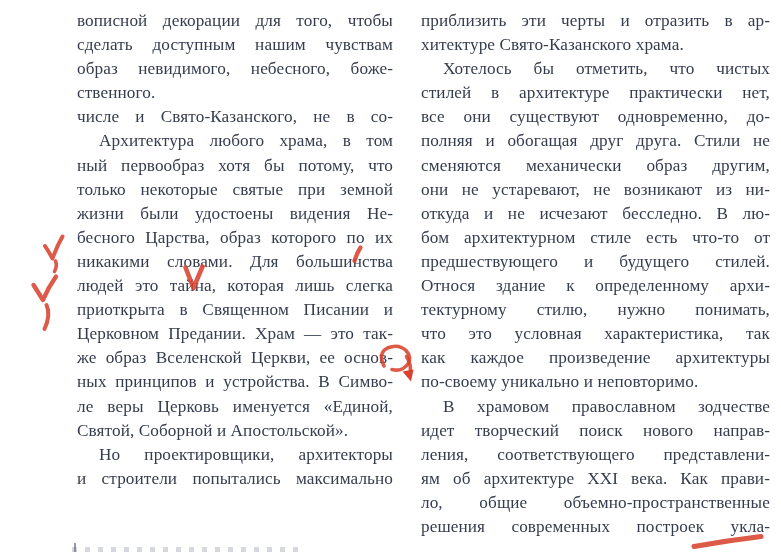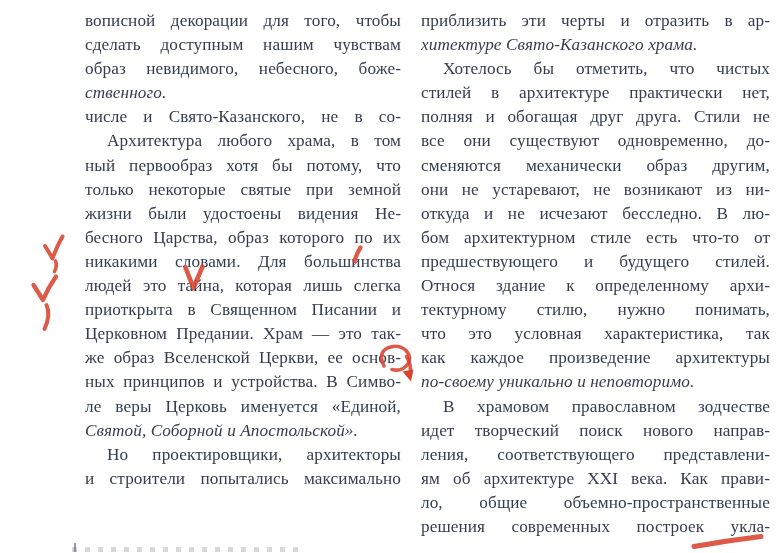--- a/index.html
+++ b/index.html
@@ -11,29 +11,29 @@
     font-family:"Liberation Serif","DejaVu Serif",serif;
     color:#353c4d;
   }
   .col{
     position:absolute;
     top:9px;
     font-size:17.2px;
     line-height:24.1px;
     letter-spacing:.1px;
   }
-  .col-left{left:85px;width:316px;}
+  .col-left{left:77px;width:316px;}
   .col-right{left:421px;width:349px;}
   .line{
     text-align:justify;
     text-align-last:justify;
     height:24.1px;
     white-space:nowrap;
   }
-  .line.end{text-align-last:left;font-style:italic;}
+  .line.end{text-align-last:left;}
   .line.indent{text-indent:22px;}
   .marks{
     position:absolute;left:0;top:0;
     pointer-events:none;
   }
   .marks path{opacity:.88;}
   .cutoff-artifact{
     position:absolute;
     left:72px;top:547px;
     width:234px;height:5px;
@@ -71,22 +71,22 @@
       <div class="line end">Святой, Соборной и Апостольской».</div>
       <div class="line indent">Но проектировщики, архитекторы</div>
       <div class="line">и строители попытались максимально</div>
     </div>
 
   <div class="col col-right">
       <div class="line">приблизить эти черты и отразить в ар-</div>
       <div class="line end">хитектуре Свято-Казанского храма.</div>
       <div class="line indent">Хотелось бы отметить, что чистых</div>
       <div class="line">стилей в архитектуре практически нет,</div>
+      <div class="line">все они существуют одновременно, до-</div>
       <div class="line">полняя и обогащая друг друга. Стили не</div>
-      <div class="line">все они существуют одновременно, до-</div>
       <div class="line">сменяются механически образ другим,</div>
       <div class="line">они не устаревают, не возникают из ни-</div>
       <div class="line">откуда и не исчезают бесследно. В лю-</div>
       <div class="line">бом архитектурном стиле есть что-то от</div>
       <div class="line">предшествующего и будущего стилей.</div>
       <div class="line">Относя здание к определенному архи-</div>
       <div class="line">тектурному стилю, нужно понимать,</div>
       <div class="line">что это условная характеристика, так</div>
       <div class="line">как каждое произведение архитектуры</div>
       <div class="line end">по-своему уникально и неповторимо.</div>

